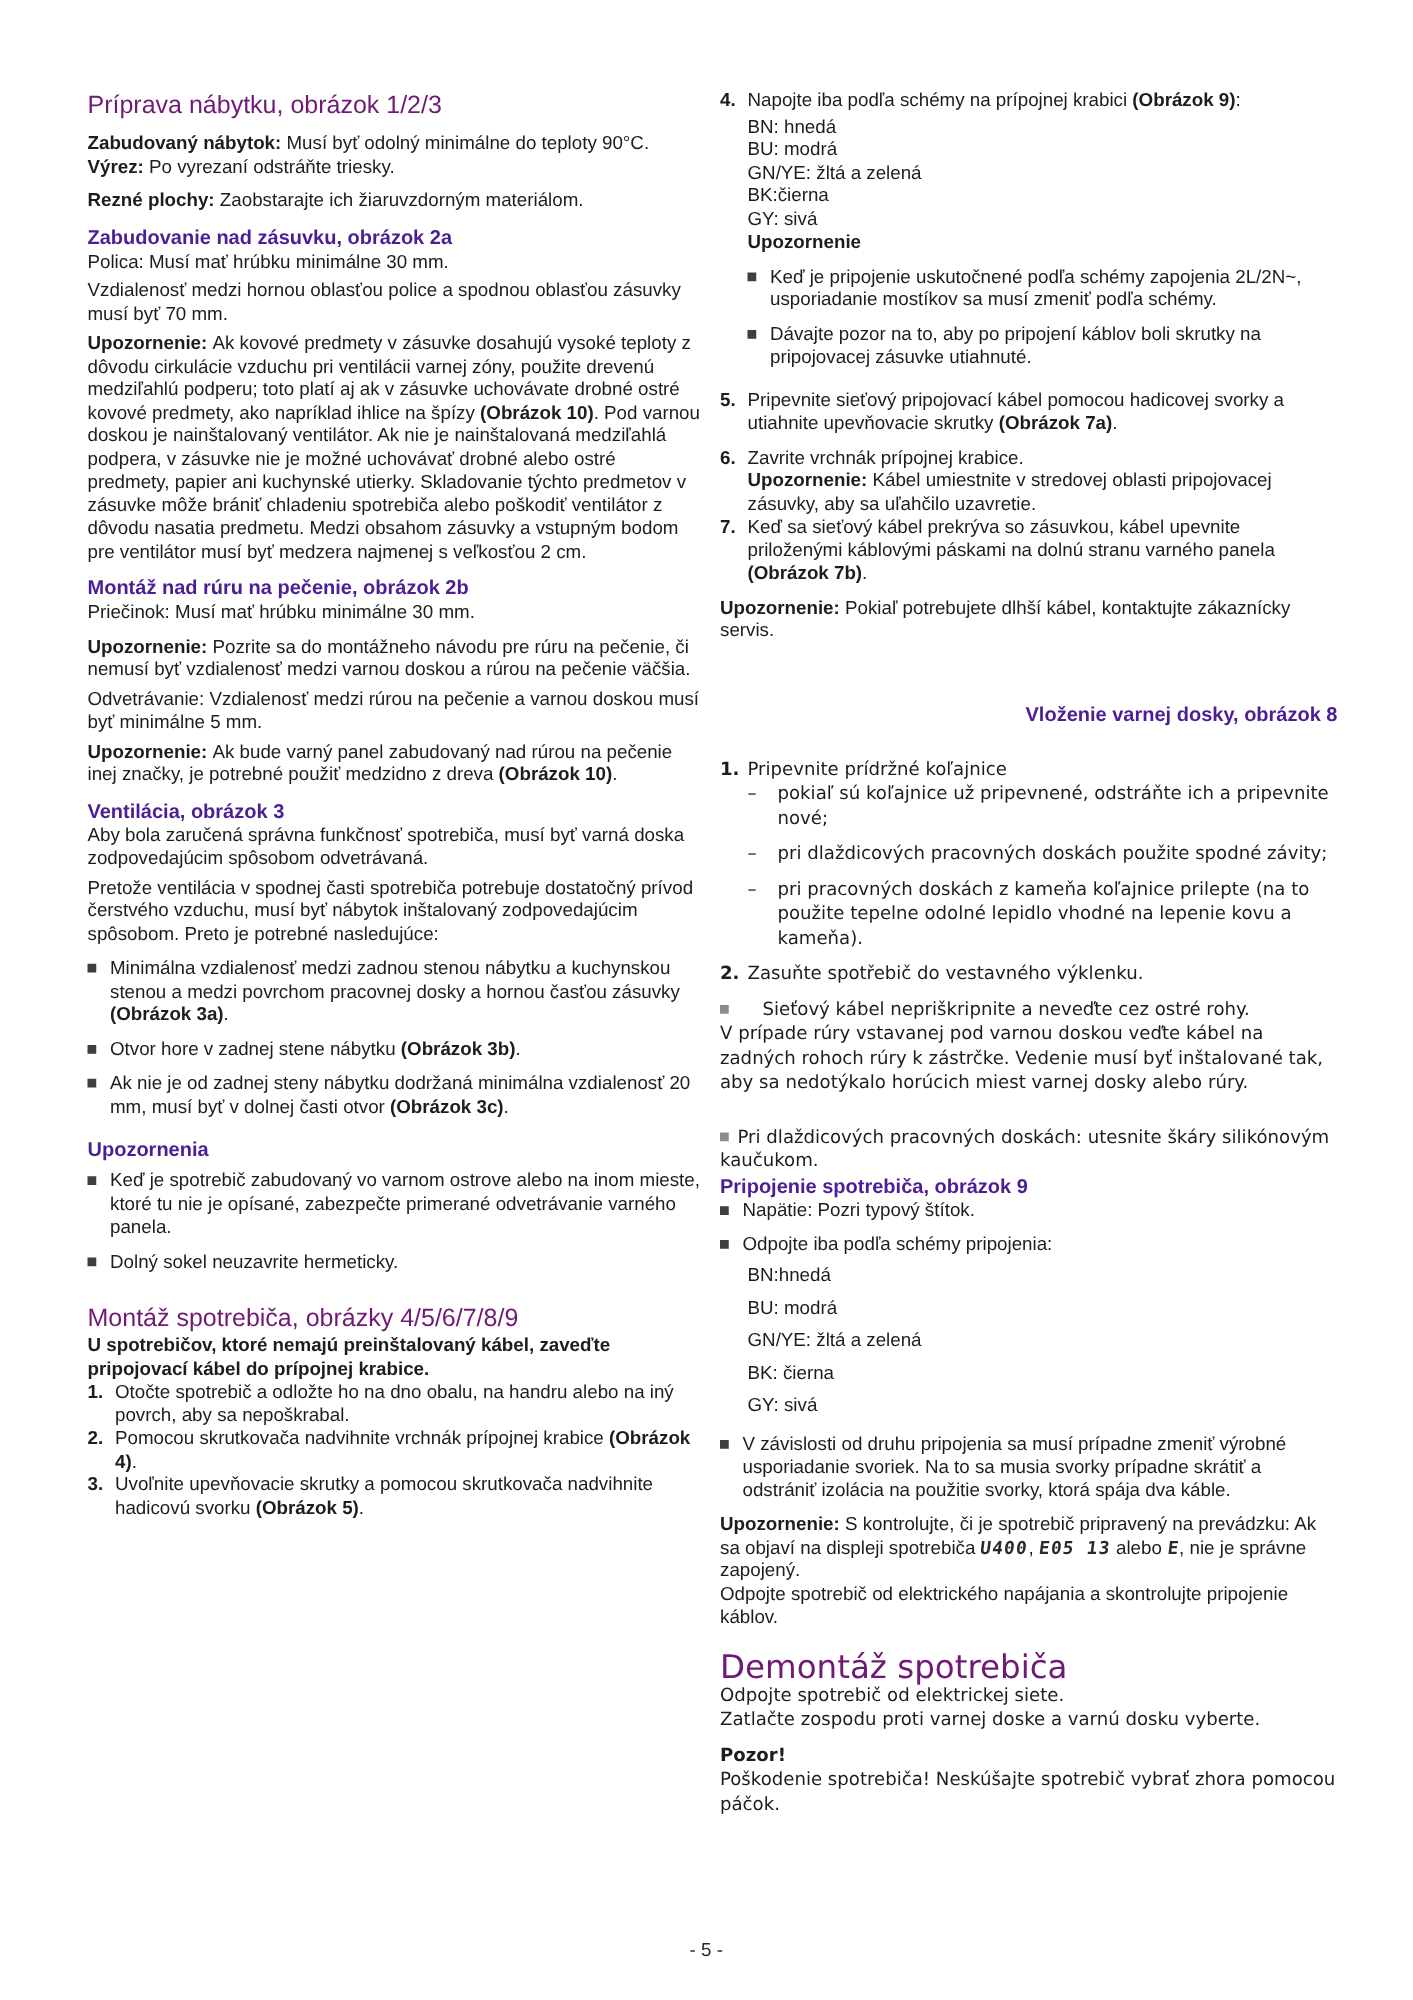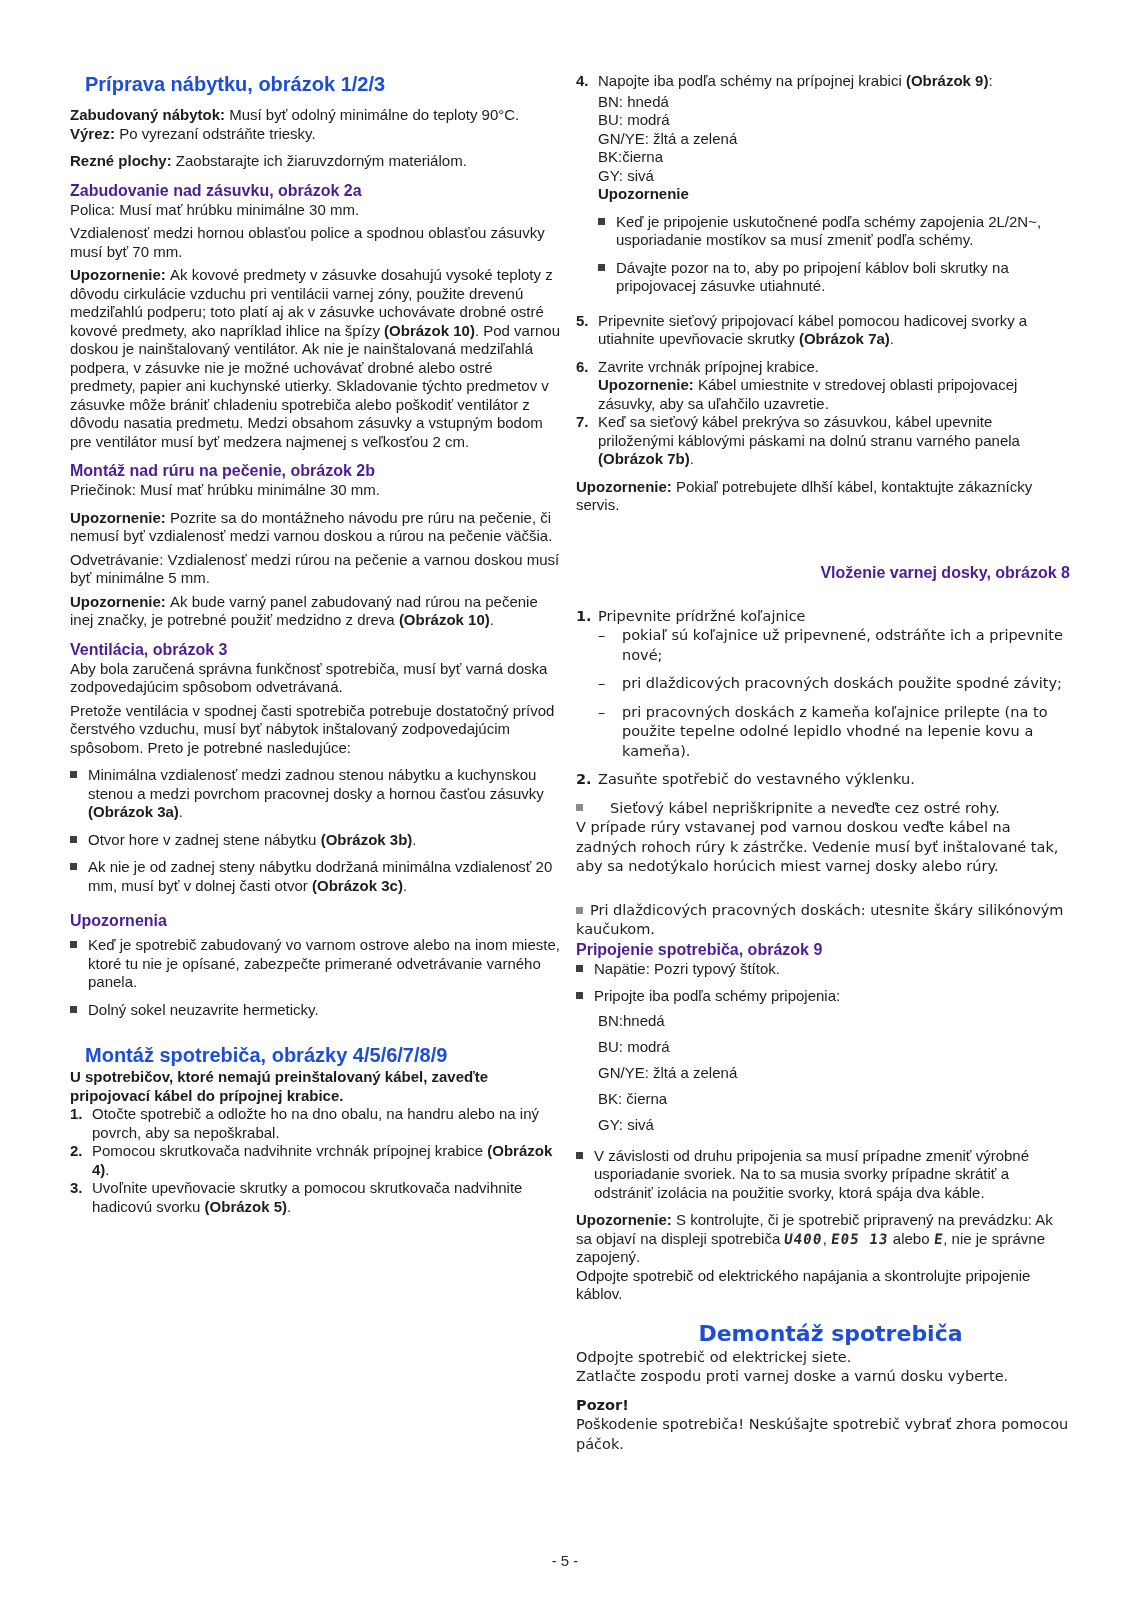--- a/index.html
+++ b/index.html
@@ -6,22 +6,22 @@
   body{
     width:1130px;height:1600px;background:#ffffff;position:relative;
     font-family:"Liberation Sans",sans-serif;color:#1d1d1d;
     -webkit-font-smoothing:antialiased;
   }
   .col{position:absolute;top:72px;font-size:15px;line-height:18.5px;}
   #col-left{left:70px;width:492px;}
   #col-right{left:576px;width:494px;}
   .col > :first-child{margin-top:0;}
 
-  .t-h1{font-size:20px;line-height:25px;font-weight:bold;color:#1d4ed8;margin-top:18px;margin-left:15px;}
-  .t-h1.alt{font-size:22px;line-height:28px;text-align:center;}
+  .t-h1{font-size:20px;line-height:25px;font-weight:normal;color:#701a75;margin-top:18px;}
+  .t-h1.alt{font-size:26px;line-height:28px;}
   .t-h2{font-size:16px;line-height:20px;font-weight:bold;color:#4c1d95;margin-top:10px;}
   .t-p{margin-top:5px;}
   .t-lines{margin-top:2px;}
   .b{font-weight:bold;}
 
   .alt{font-family:"DejaVu Sans",sans-serif;font-size:14.5px;line-height:19.5px;}
 
   .item{display:flex;align-items:flex-start;}
   .mk{flex:0 0 22px;}
   .mk-num{flex:0 0 22px;font-weight:bold;}
@@ -190,21 +190,21 @@
     <div class="t-p item mt0">
       <span class="mk mk-bullet">
         <span class="sq"></span>
       </span>
       <div class="ib"><span>Napätie: Pozri typový štítok.</span></div>
     </div>
     <div class="t-p item mt-sm">
       <span class="mk mk-bullet">
         <span class="sq"></span>
       </span>
-      <div class="ib"><span>Pripojte iba podľa schémy pripojenia:</span></div>
+      <div class="ib"><span>Odpojte iba podľa schémy pripojenia:</span></div>
     </div>
     <div class="t-lines loose ind1">
       <div>BN:hnedá</div>
       <div>BU: modrá</div>
       <div>GN/YE: žltá a zelená</div>
       <div>BK: čierna</div>
       <div>GY: sivá</div>
     </div>
     <div class="t-p item mt-sm">
       <span class="mk mk-bullet">

